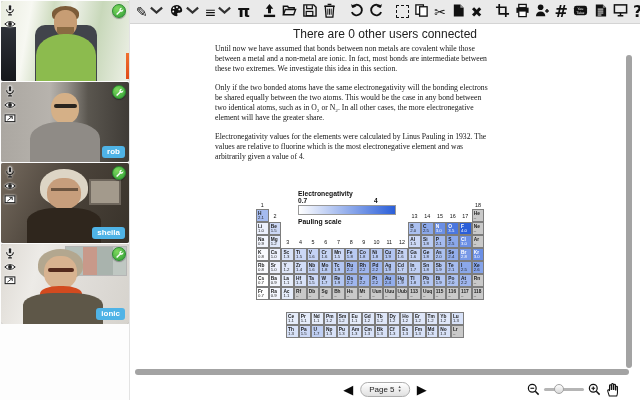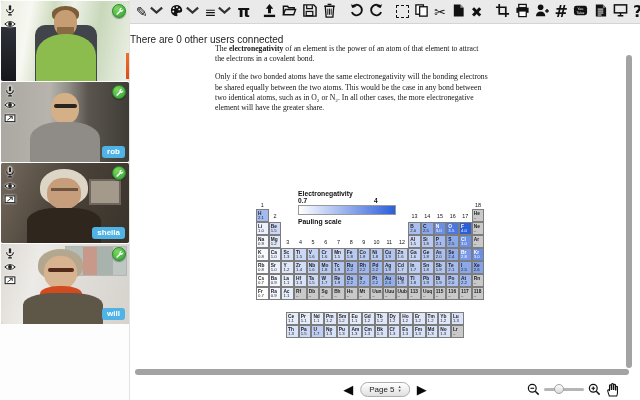--- a/index.html
+++ b/index.html
@@ -47,21 +47,21 @@
   .main{position:absolute;left:130px;top:0;width:510px;height:400px}
   .toolbar{position:absolute;left:0;top:0;width:510px;height:24px;background:#eaeaea;border-bottom:1px solid #d4d4d4;display:flex;align-items:center;gap:12px;padding-left:6px;box-sizing:border-box}
   .tb-group{display:flex;align-items:center;gap:5px}
   .tb-btn{border:none;background:none;padding:0;height:22px;display:flex;align-items:center;cursor:pointer;color:#111;font-family:"DejaVu Sans",sans-serif}
   .tb-btn .glyph{font-size:14px;line-height:1}
   .tb-btn .glyph.big{font-size:16px;font-weight:bold}
   .tb-btn svg{width:15px;height:15px}
   .tb-btn .chev{margin-left:1px}
   .select-glyph{display:inline-block;width:11px;height:11px;border:1.4px dashed #111;border-radius:1px}
 
-  .status{position:absolute;left:0;top:34px;width:100%;text-align:left;font-size:10px;color:#222;z-index:3}
+  .status{position:absolute;left:0;top:27px;width:100%;text-align:center;font-size:12px;color:#222;z-index:3}
 
   .canvas{position:absolute;left:0;top:24px;width:510px;height:354px;background:#fff;cursor:crosshair}
   .doc{position:absolute;left:85px;top:20px;width:273px;font-family:"Liberation Serif",serif;font-size:7.7px;line-height:1.33;color:#141414}
   .doc p{margin:0 0 8px}
 
   
   .figure{position:absolute;left:126px;top:166px;width:232px;height:180px}
   .cb-wrap{position:absolute;left:42px;top:0;width:120px;z-index:2}
   .cb-title{font-size:6.8px;font-weight:bold;color:#111}
   .cb-labels{position:relative;height:8px;font-size:6.6px;font-weight:bold;color:#111}
@@ -202,21 +202,21 @@
           <button class="ctl-btn"><span><svg viewBox="0 0 16 16">
                 <rect x="1.5" y="2.5" width="13" height="9" fill="#fff" stroke="#222" stroke-width="1.4"></rect>
                 <path d="M4.5 9.5L11 4.5M11 4.5H7.2M11 4.5v3.6" stroke="#222" stroke-width="1.2" fill="none"></path>
               </svg></span></button>
         </div>
         <button class="settings-btn">
           <span><svg viewBox="0 0 16 16">
               <path d="M11.5 1.5a3.8 3.8 0 00-3.6 5L2 12.4 3.8 14.2l5.9-5.9a3.8 3.8 0 005-4.6L12.2 6.2 9.8 4.2 12.5 2z" fill="#fff"></path>
             </svg></span>
         </button>
-        <div class="name-tag">will</div>
+        <div class="name-tag">ionic</div>
       </div>
     </aside>
 
   <main class="main">
 
     <div class="toolbar">
         <div class="tb-group">
           <button class="tb-btn">
             <span class="glyph">✎</span>
             <span class="chev"><svg viewBox="0 0 8 5" width="7" height="5">
@@ -359,22 +359,23 @@
             <span class="glyph big">?</span>
           </button>
         </div>
       </div>
 
     <div class="status">There are 0 other users connected</div>
 
     <div class="canvas">
 
       <div class="doc">
-        <p><span>The </span><strong>electronegativity</strong><span> of an element is the power of an atom of that element to attract the electrons in a covalent bond.</span></p>
+        <p>Until now we have assumed that bonds between non metals are covalent while those between a metal and a non-metal are ionic. In fact, most bonds are intermediate between these two extremes. We investigate this idea in this section.</p>
         <p>Only if the two bonded atoms have the same electronegativity will the bonding electrons be shared equally between the two atoms. This would be the case in any bond between two identical atoms, such as in O₂ or N₂. In all other cases, the more electronegative element will have the greater share.</p>
+        <p>Electronegativity values for the elements were calculated by Linus Pauling in 1932. The values are relative to fluorine which is the most electronegative element and was arbitrarily given a value of 4.</p>
       </div>
 
       <div class="figure">
         <div class="cb-wrap">
           <div class="cb-title">Electronegativity</div>
           <div class="cb-labels">
             <span class="cb-min">0.7</span>
             <span class="cb-max">4</span>
           </div>
           <div class="cb-bar"></div>

